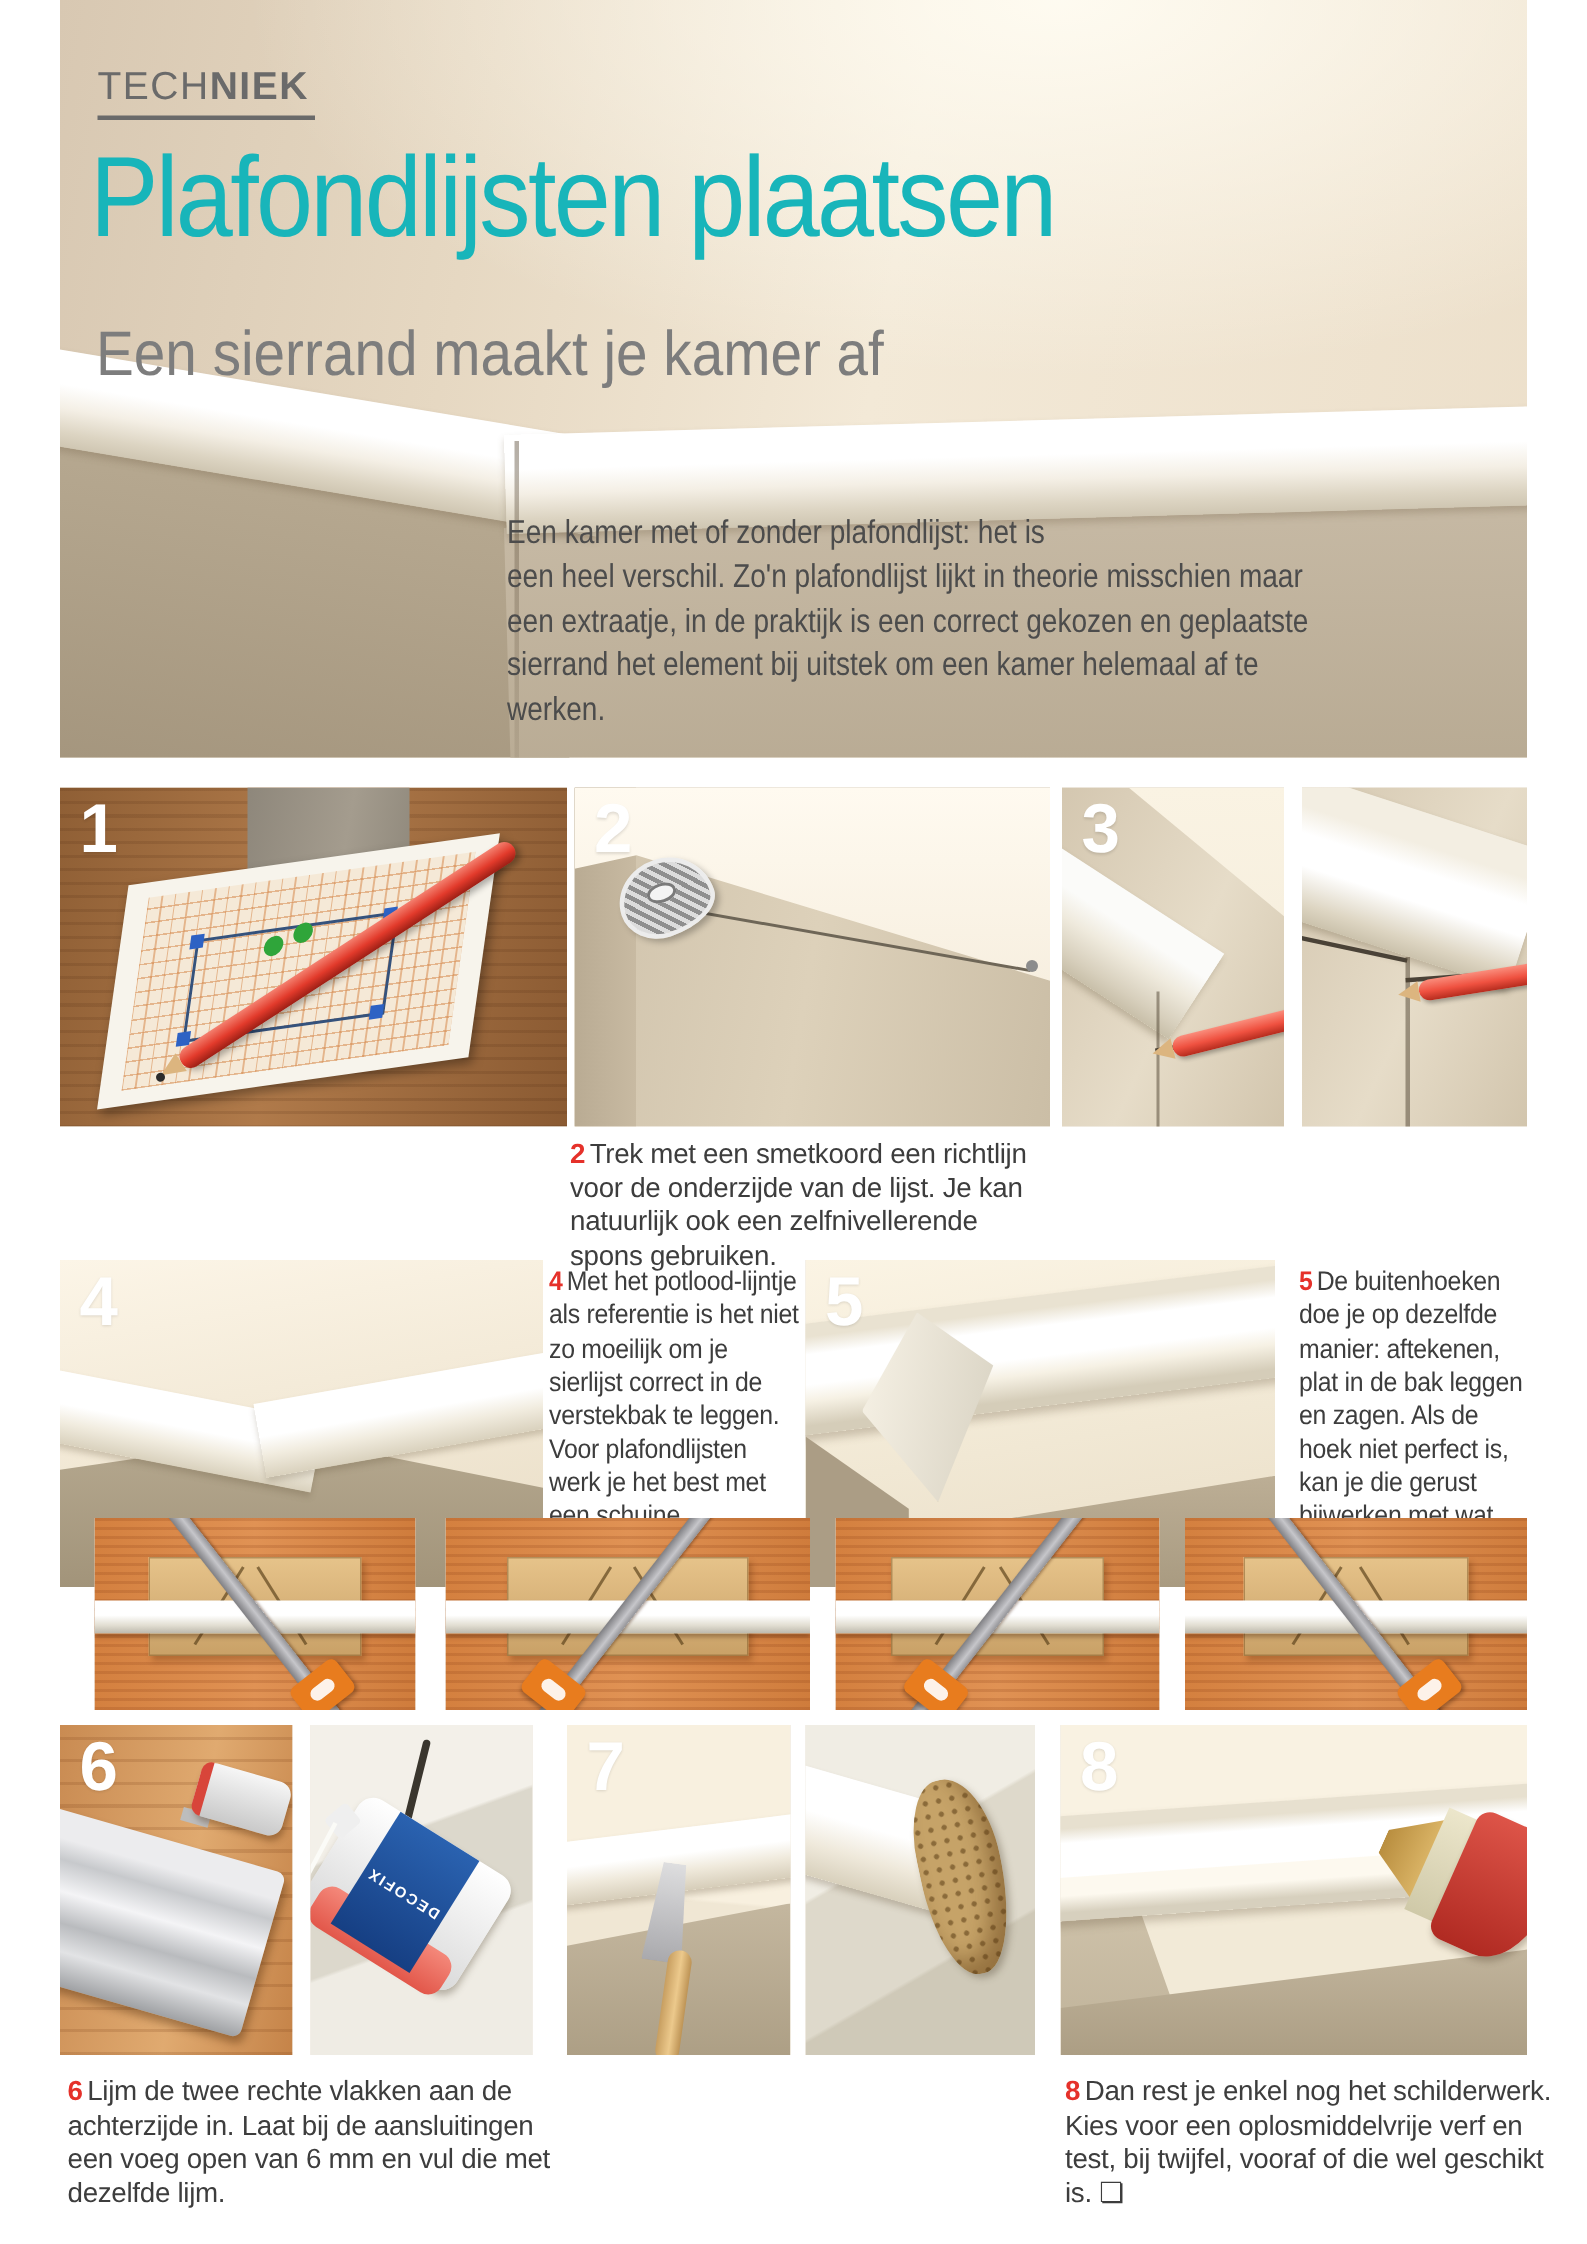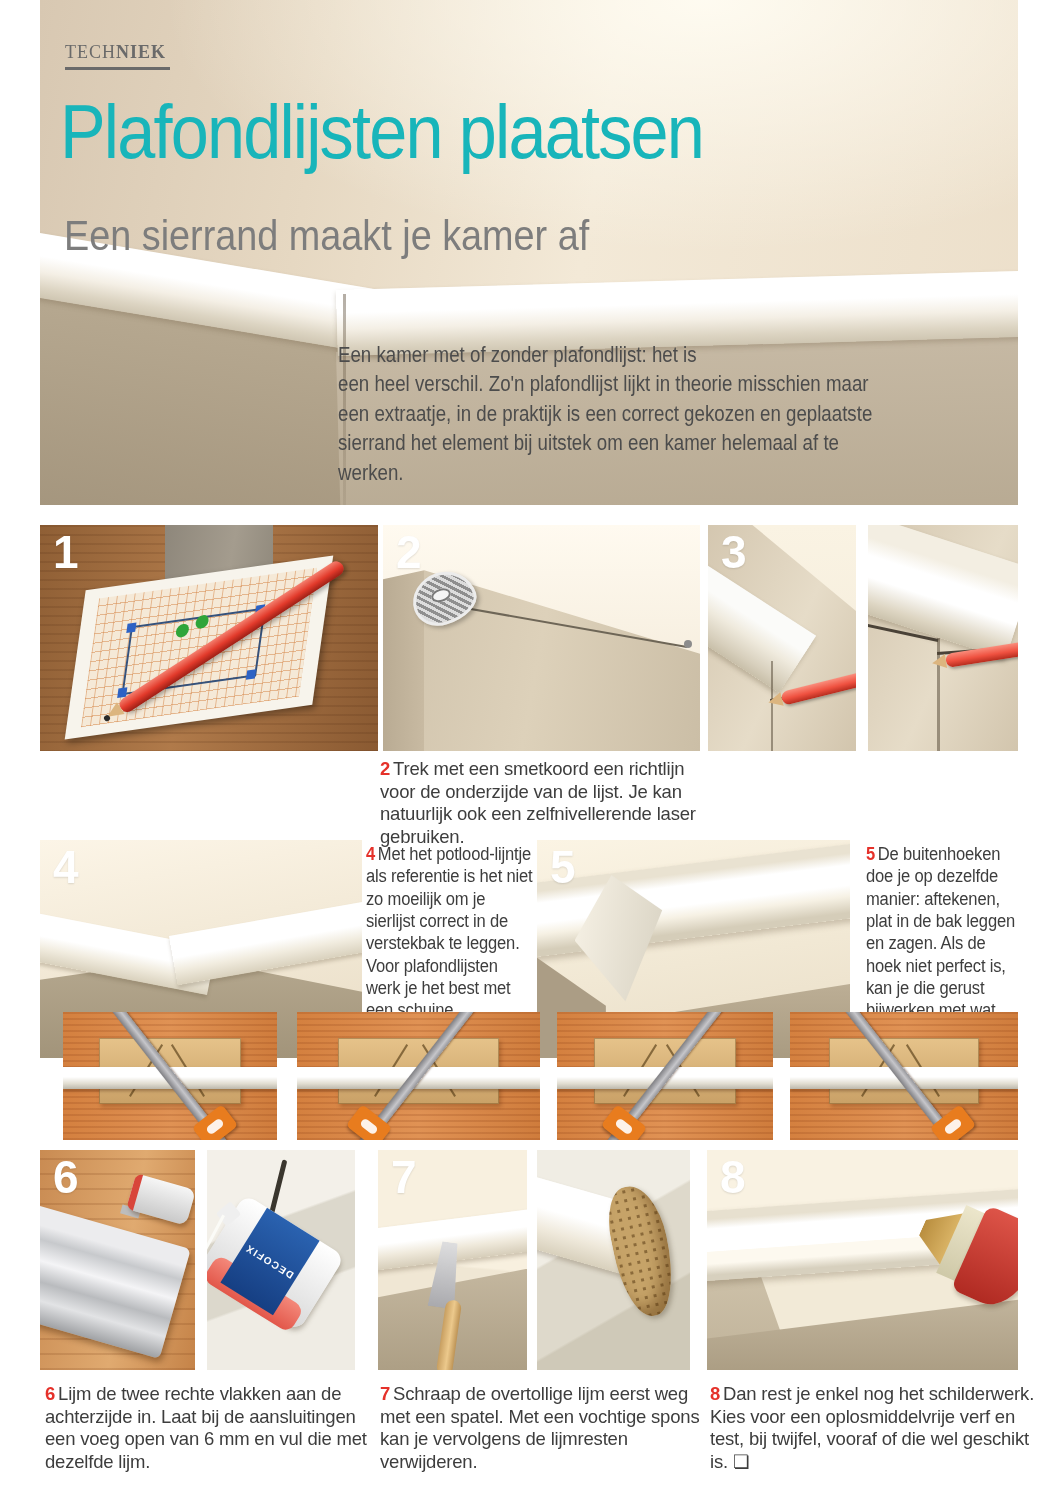--- a/index.html
+++ b/index.html
@@ -15,22 +15,22 @@
       background:linear-gradient(180deg,#b6a890,#9e8f77);transform:rotate(9.5deg);transform-origin:left top;}
   .hw-right{position:absolute;left:296px;top:352px;width:770px;height:240px;
       background:linear-gradient(180deg,#c6b9a4,#b3a58d);transform:rotate(-1.6deg);transform-origin:left top;}
   .hm{background:linear-gradient(180deg,#ffffff 0 35%,#f4efe5 60%,#dcd4c2 85%,#cfc6b2);
       box-shadow:0 3px 5px rgba(110,95,70,.28);}
   .hm-left{position:absolute;left:-30px;top:228px;width:404px;height:64px;transform:rotate(9.5deg);transform-origin:left top;}
   .hm-right{position:absolute;left:296px;top:290px;width:770px;height:66px;transform:rotate(-1.6deg);transform-origin:left top;}
   .hcorner{position:absolute;left:303px;top:294px;width:3px;height:215px;
       background:linear-gradient(180deg,rgba(90,75,55,.45),rgba(90,75,55,.10));}
 
-  .logo{position:absolute;left:25px;top:42px;z-index:6;font-size:18px;letter-spacing:1px;
-        color:#6a6a6a;border-bottom:3px solid #6a6a6a;padding:0 4px 4px 0;font-family:Liberation Serif, serif;}
+  .logo{position:absolute;left:25px;top:42px;z-index:6;font-size:26px;letter-spacing:1px;
+        color:#6a6a6a;border-bottom:3px solid #6a6a6a;padding:0 4px 4px 0;}
   .logo .lt{font-weight:400;}
   .logo .b{font-weight:800;}
   .title{position:absolute;left:20px;top:88px;z-index:6;margin:0;font-size:76px;font-weight:500;
          color:#18b5ba;letter-spacing:-2px;transform:scaleX(.9);transform-origin:left top;white-space:nowrap;}
   .subtitle{position:absolute;left:24px;top:212px;z-index:6;font-size:42px;font-weight:400;color:#7d7d7d;
          letter-spacing:0;transform:scaleX(.9);transform-origin:left top;white-space:nowrap;}
   .intro{position:absolute;left:298px;top:340px;z-index:6;width:672px;margin:0;font-size:22px;line-height:1.34;
          color:#4c4c4c;white-space:pre-line;transform:scaleX(.85);transform-origin:left top;}
 
   
@@ -266,21 +266,21 @@
 
   <div class="ph" style="left:868px;top:525px;width:150px;height:226px;">
     <div class="s3-wall"></div>
     <div class="s3b-mold"></div>
     <div class="s3-line s3b-line1"></div>
     <div class="s3-line s3b-line2"></div>
     <div class="s3-corner s3b-corner"></div>
     <div class="s3-pencil s3b-pencil"></div>
   </div>
 
-  <p class="cap" style="left:380px;top:758px;width:322px;"><span class="cnum">2</span><span>Trek met een smetkoord een richtlijn voor de onderzijde van de lijst. Je kan natuurlijk ook een zelfnivellerende laser gebruiken.</span></p>
+  <p class="cap" style="left:380px;top:758px;width:322px;"><span class="cnum">2</span><span>Trek met een smetkoord een richtlijn voor de onderzijde van de lijst. Je kan natuurlijk ook een zelfnivellerende spons gebruiken.</span></p>
 
   <div class="ph" style="left:40px;top:840px;width:322px;height:218px;z-index:1;">
     <div class="s4-ceil"></div>
     <div class="s4-wall"></div>
     <div class="s4-band s4-ml"></div>
     <div class="s4-band s4-mr"></div>
     <div class="num">4</div>
   </div>
 
   <p class="cap t45" style="left:366px;top:843px;width:184px;"><span class="cnum">4</span><span>Met het potlood-lijntje als referentie is het niet zo moeilijk om je sierlijst correct in de verstekbak te leggen. Voor plafondlijsten werk je het best met een schuine verstekbak.</span></p>
@@ -369,16 +369,15 @@
     <div class="s8-mold"></div>
     <div class="s8-brush">
       <div class="s8-bristles"></div>
       <div class="s8-ferrule"></div>
       <div class="s8-handle"></div>
     </div>
     <div class="num">8</div>
   </div>
 
   <p class="cap" style="left:45px;top:1383px;width:330px;"><span class="cnum">6</span><span>Lijm de twee rechte vlakken aan de achterzijde in. Laat bij de aansluitingen een voeg open van 6 mm en vul die met dezelfde lijm.</span></p>
-  <p class="cap" style="left:380px;top:1383px;width:322px;"><span class="cnum">7</span><span>Schraap de overtollige lijm eerst weg met een spatel. Met een vochtige spons kan je vervolgens de lijmresten verwijderen.</span></p>
   <p class="cap" style="left:710px;top:1383px;width:332px;"><span class="cnum">8</span><span>Dan rest je enkel nog het schilderwerk. Kies voor een oplosmiddelvrije verf en test, bij twijfel, vooraf of die wel geschikt is.</span><span class="endmark">❏</span></p>
 
 </div>
 
 </body></html>

